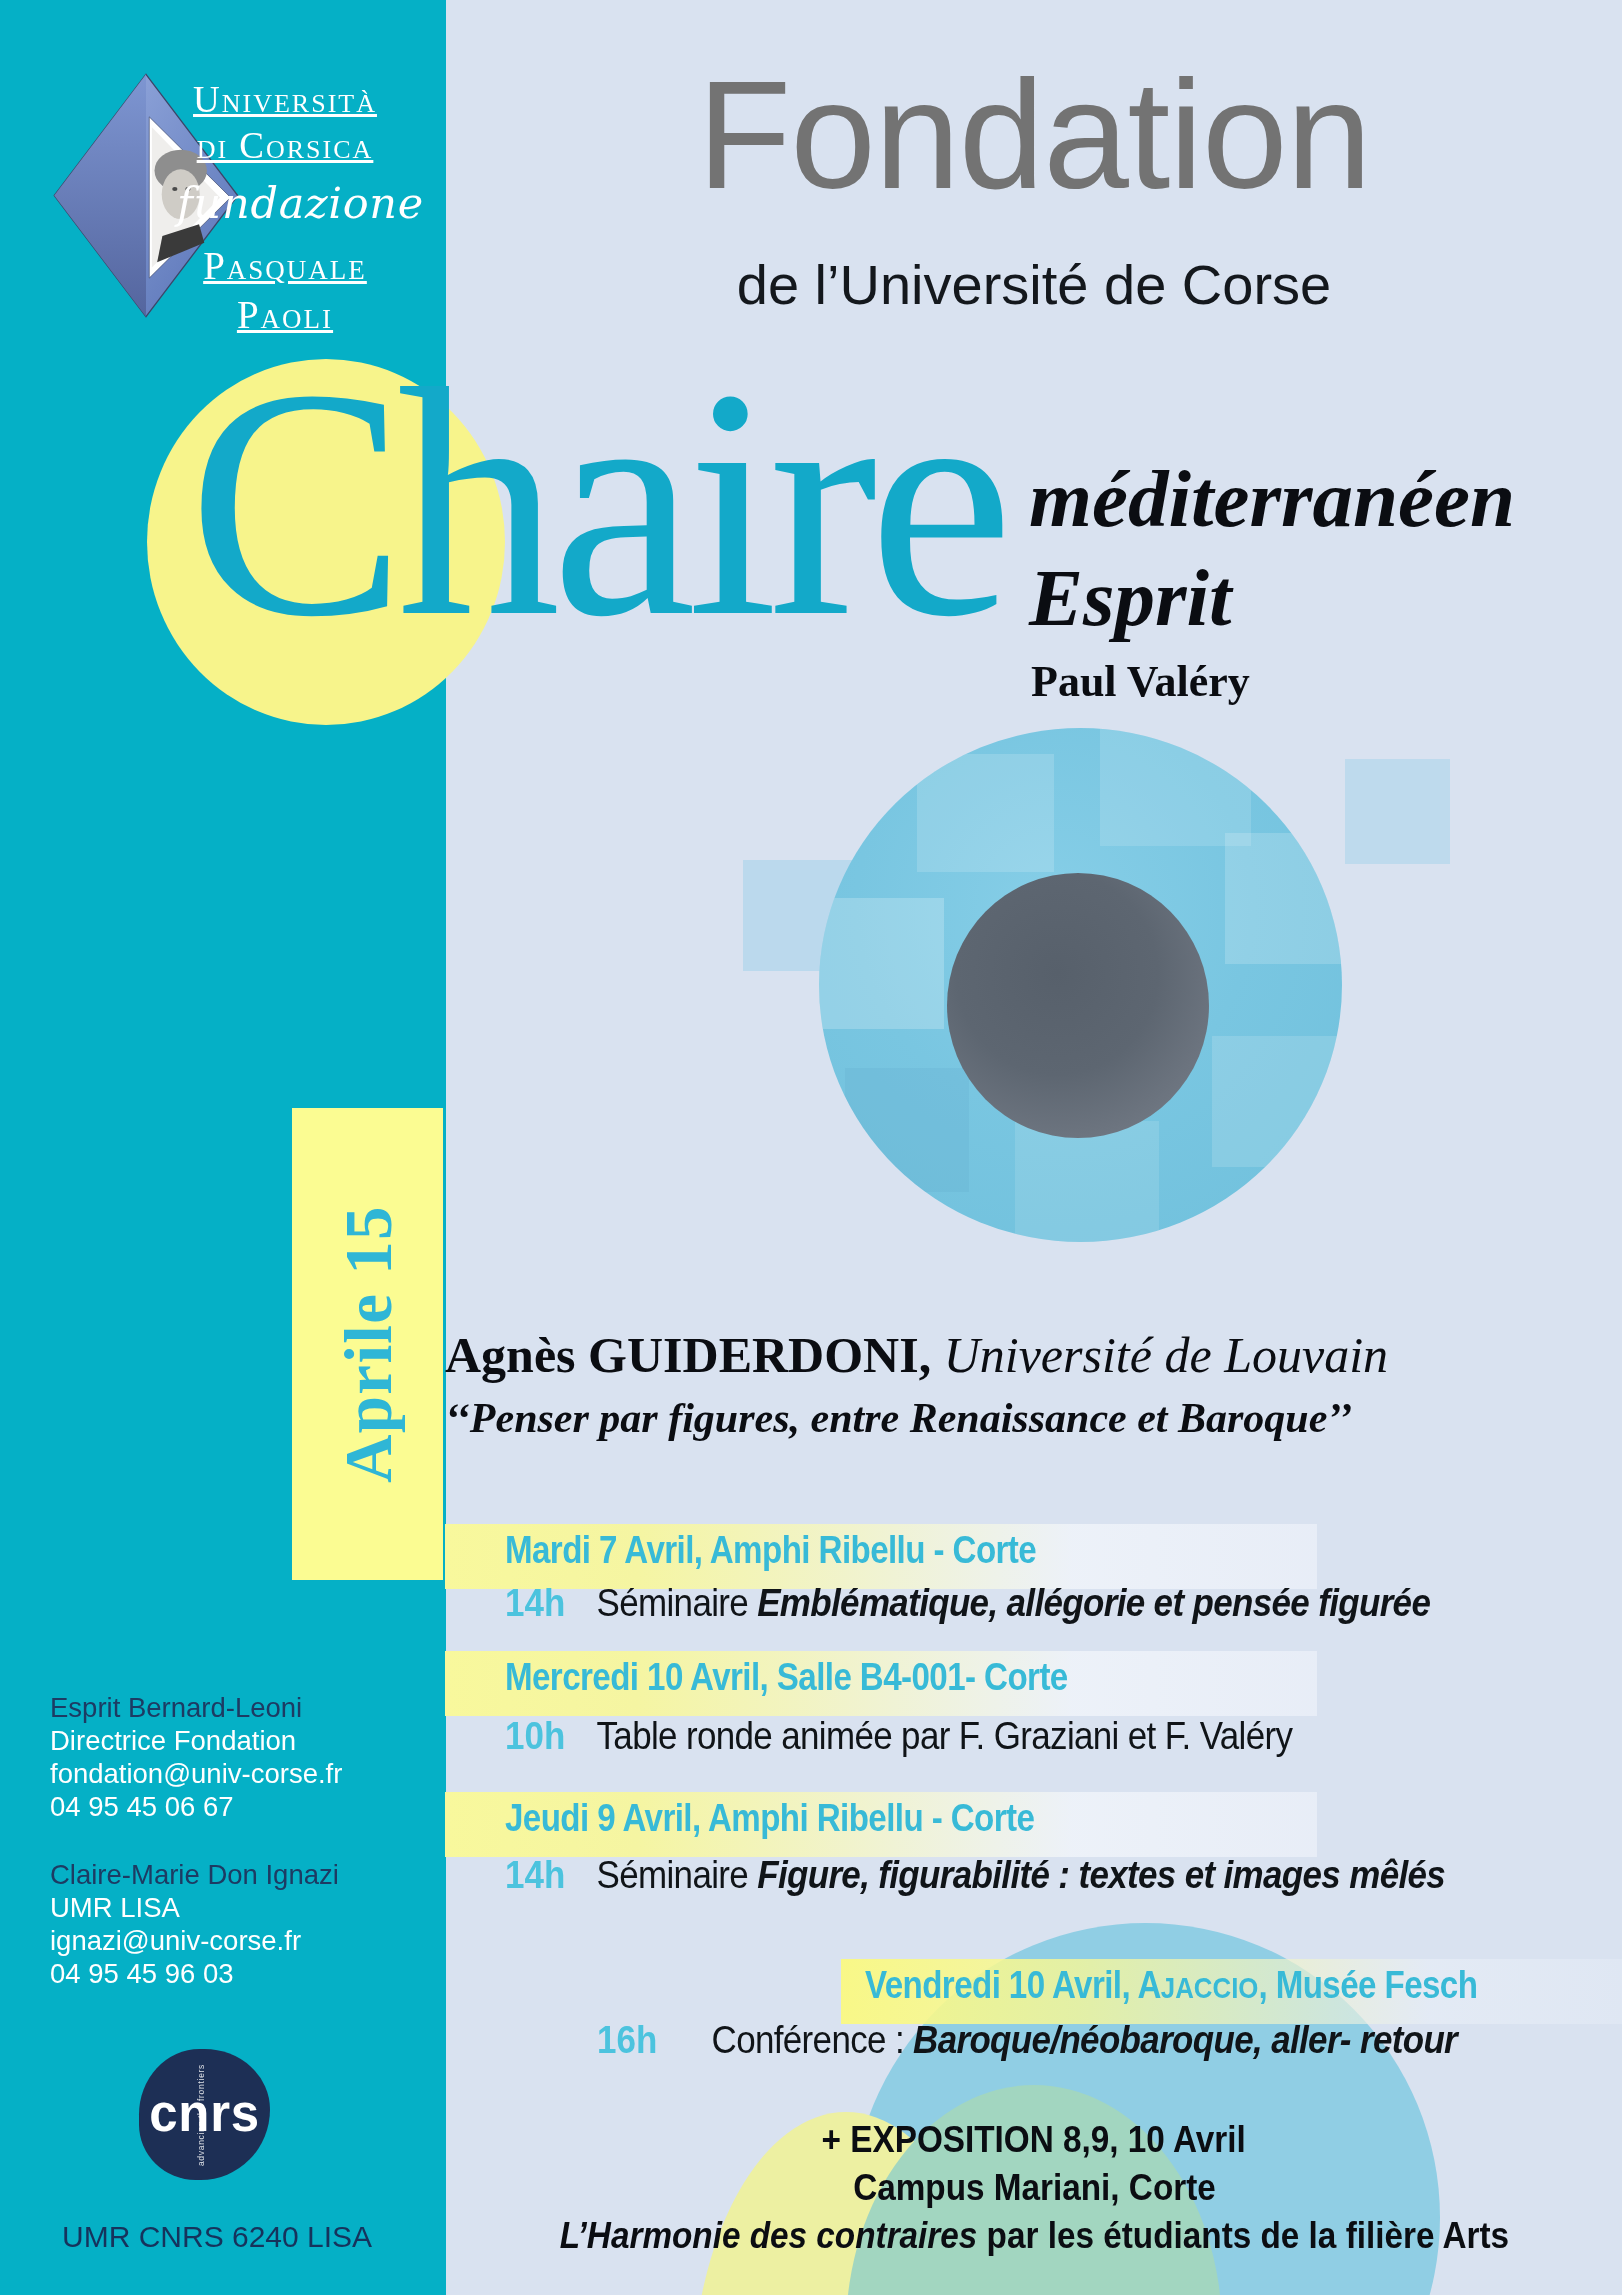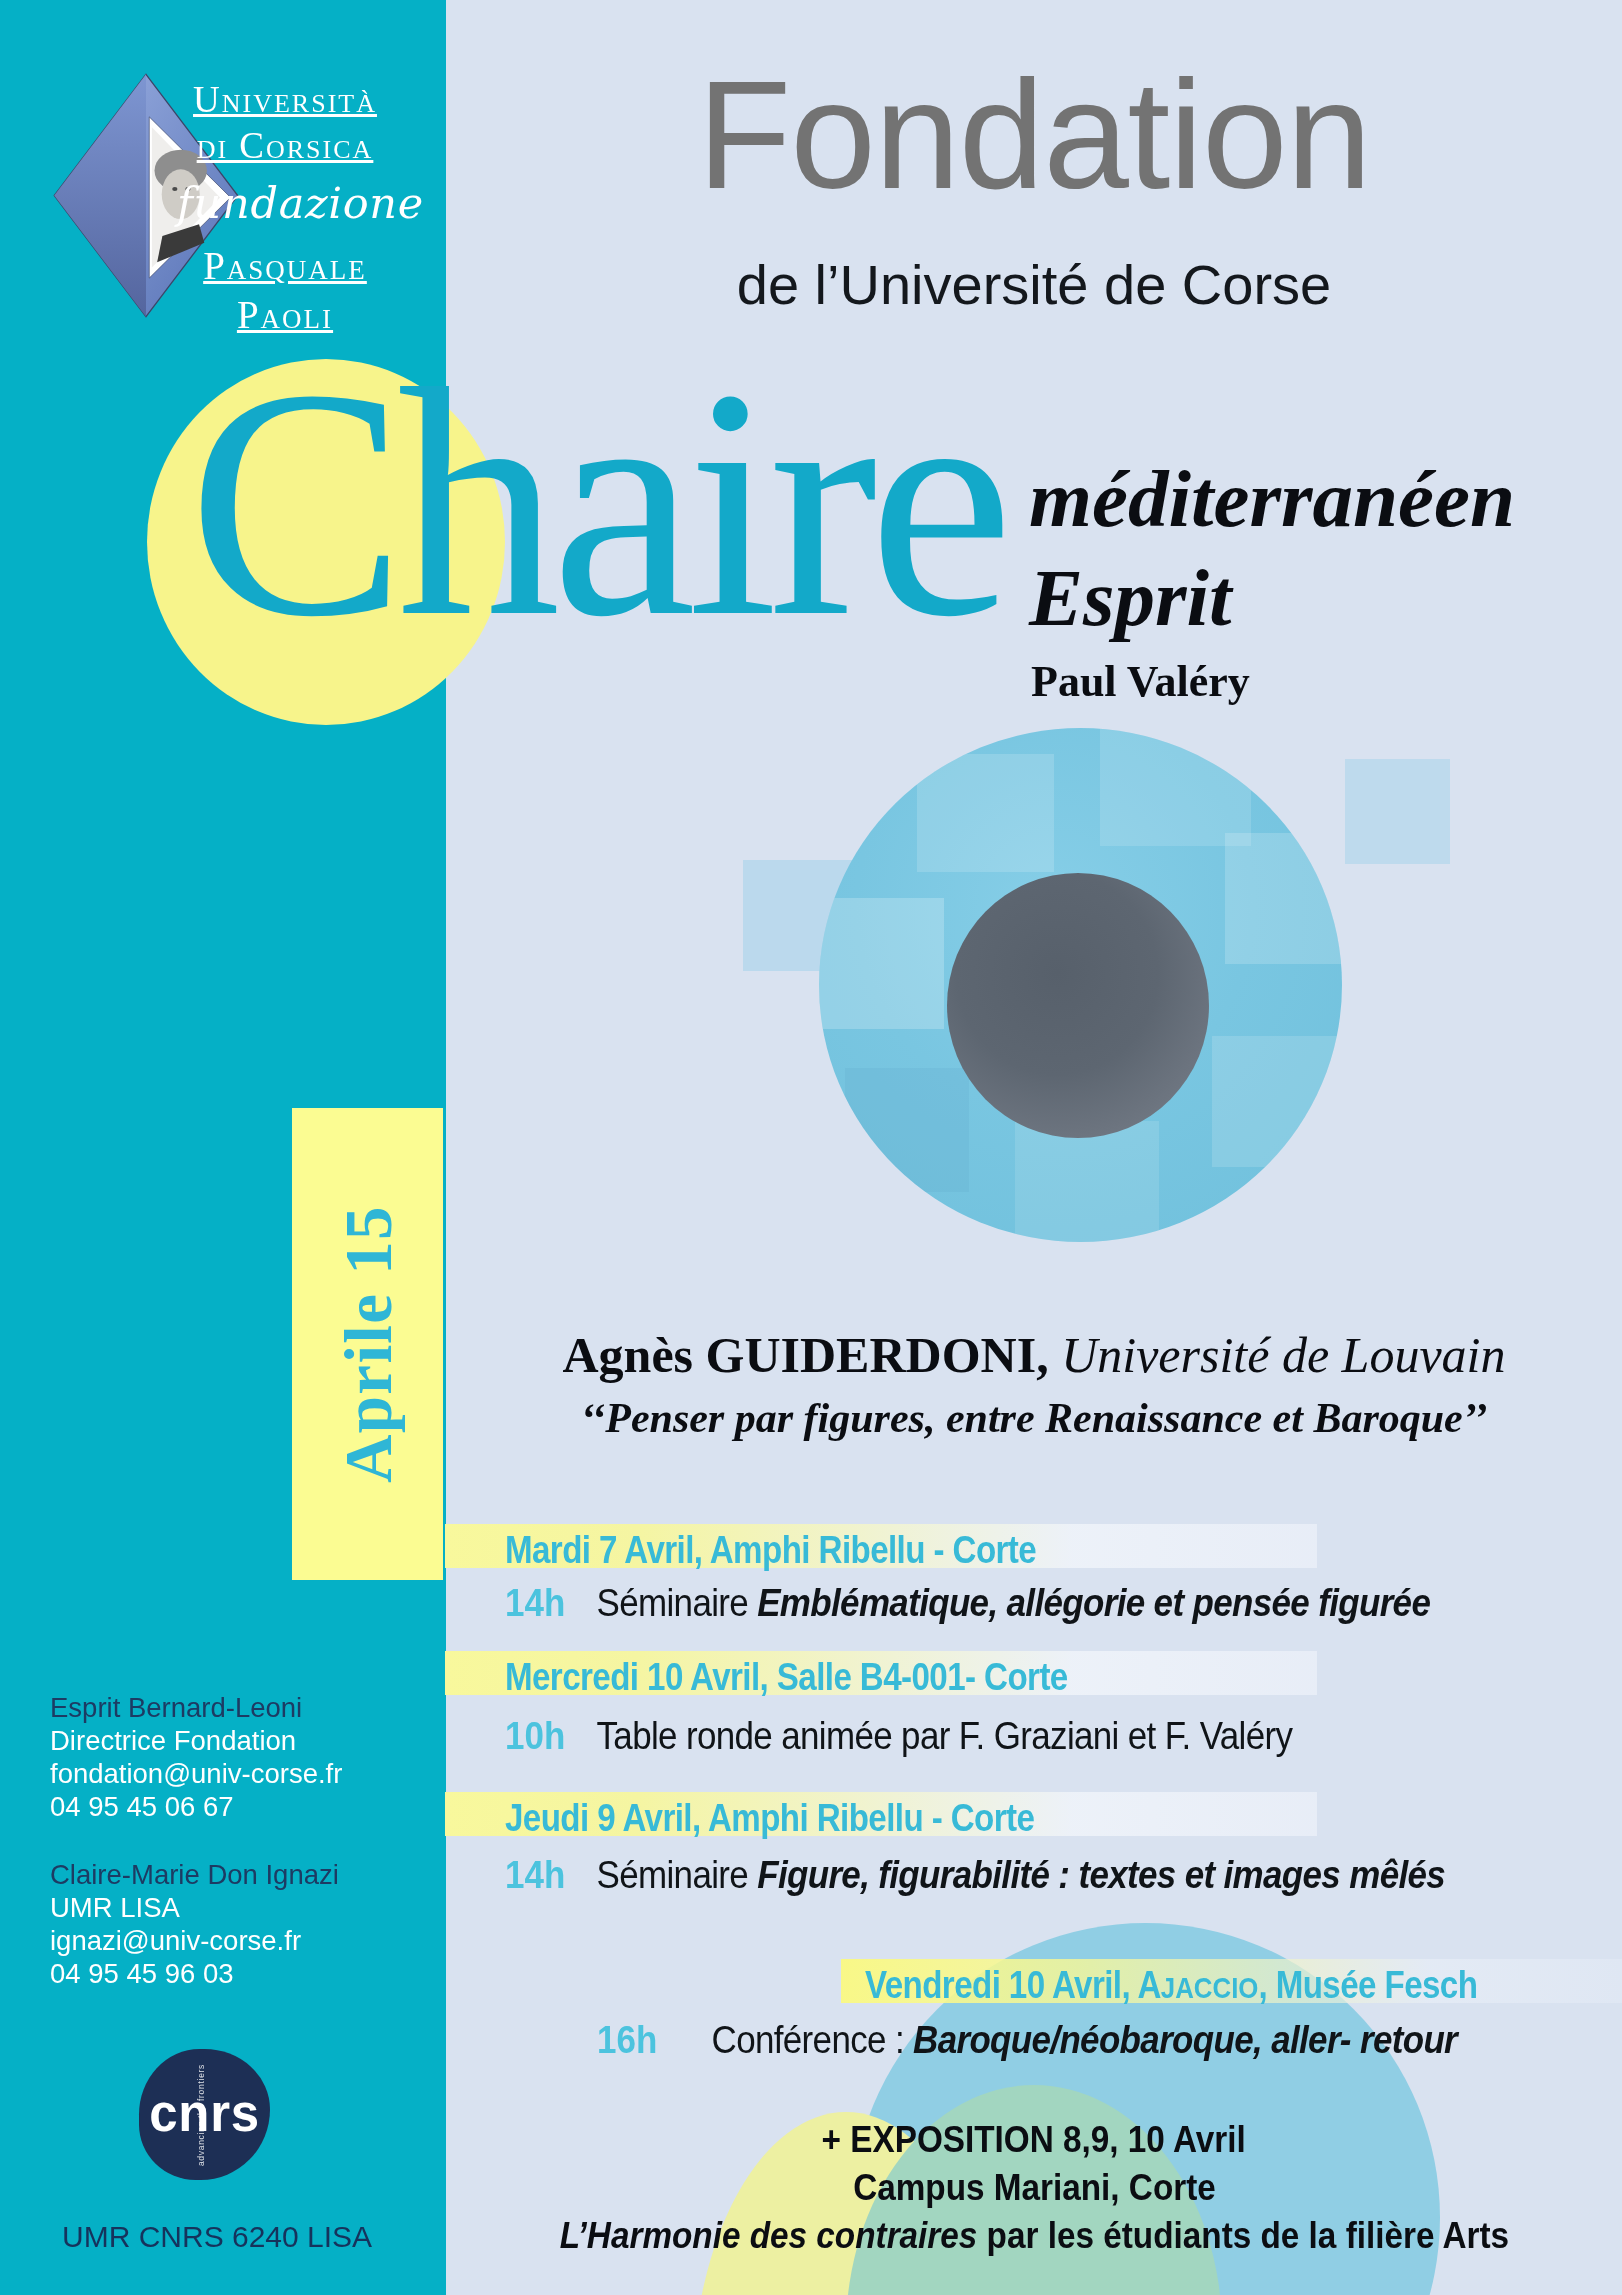--- a/index.html
+++ b/index.html
@@ -52,29 +52,29 @@
 
   
   .eye{position:absolute;left:819px;top:728px;width:523px;height:514px;border-radius:50%;overflow:hidden;
        background:radial-gradient(circle at 45% 35%, #86cee7 0%, #79c6e1 45%, #6fc0dc 100%);z-index:5;}
   .tile{position:absolute;}
   .pupil{position:absolute;left:128px;top:145px;width:262px;height:265px;border-radius:50%;
        background:radial-gradient(circle at 42% 38%, #57606b 0%, #5d6671 45%, #7b828d 100%);}
   .eye-sq{position:absolute;z-index:4;}
 
   
-  .speaker{position:absolute;left:445px;top:1323px;width:1178px;text-align:center;z-index:6;
+  .speaker{position:absolute;left:445px;top:1323px;width:1178px;z-index:6;
            font-family:"Liberation Serif",serif;color:#0b0d12;}
   .sp-line1{font-size:50px;line-height:65px;}
   .sp-name{font-weight:bold;}
   .sp-aff{font-style:italic;}
   .sp-quote{font-size:42px;line-height:60px;font-weight:bold;font-style:italic;}
 
   
-  .bar{position:absolute;height:44px;z-index:6;line-height:52px;white-space:nowrap;}
+  .bar{position:absolute;height:65px;z-index:6;line-height:52px;white-space:nowrap;}
   .bar-l{left:445px;width:872px;padding-left:60px;box-sizing:border-box;
          background:linear-gradient(90deg,#f8f89c 0%,#f5f5a2 22%,rgba(240,244,250,.85) 72%,rgba(238,242,250,.7) 100%);}
   .bar-r{left:841px;width:782px;padding-left:23.6px;box-sizing:border-box;
          background:linear-gradient(90deg,rgba(250,249,130,.95) 0%,rgba(248,248,150,.8) 30%,rgba(234,240,248,.6) 75%,rgba(228,235,246,.55) 100%);}
   .bar-text{color:#38bad7;font-weight:bold;font-size:39px;letter-spacing:-0.7px;}
   .sx{display:inline-block;transform:scaleX(.85);transform-origin:0 50%;white-space:nowrap;}
   .caps-sm{font-size:0.78em;letter-spacing:0;}
   .row{position:absolute;z-index:7;white-space:nowrap;font-size:38px;line-height:47px;color:#101418;}
   .row-inner{display:inline-block;transform:scaleX(.92);transform-origin:0 50%;white-space:nowrap;}
   .time{color:#4cc3de;font-weight:bold;margin-right:34px;}

